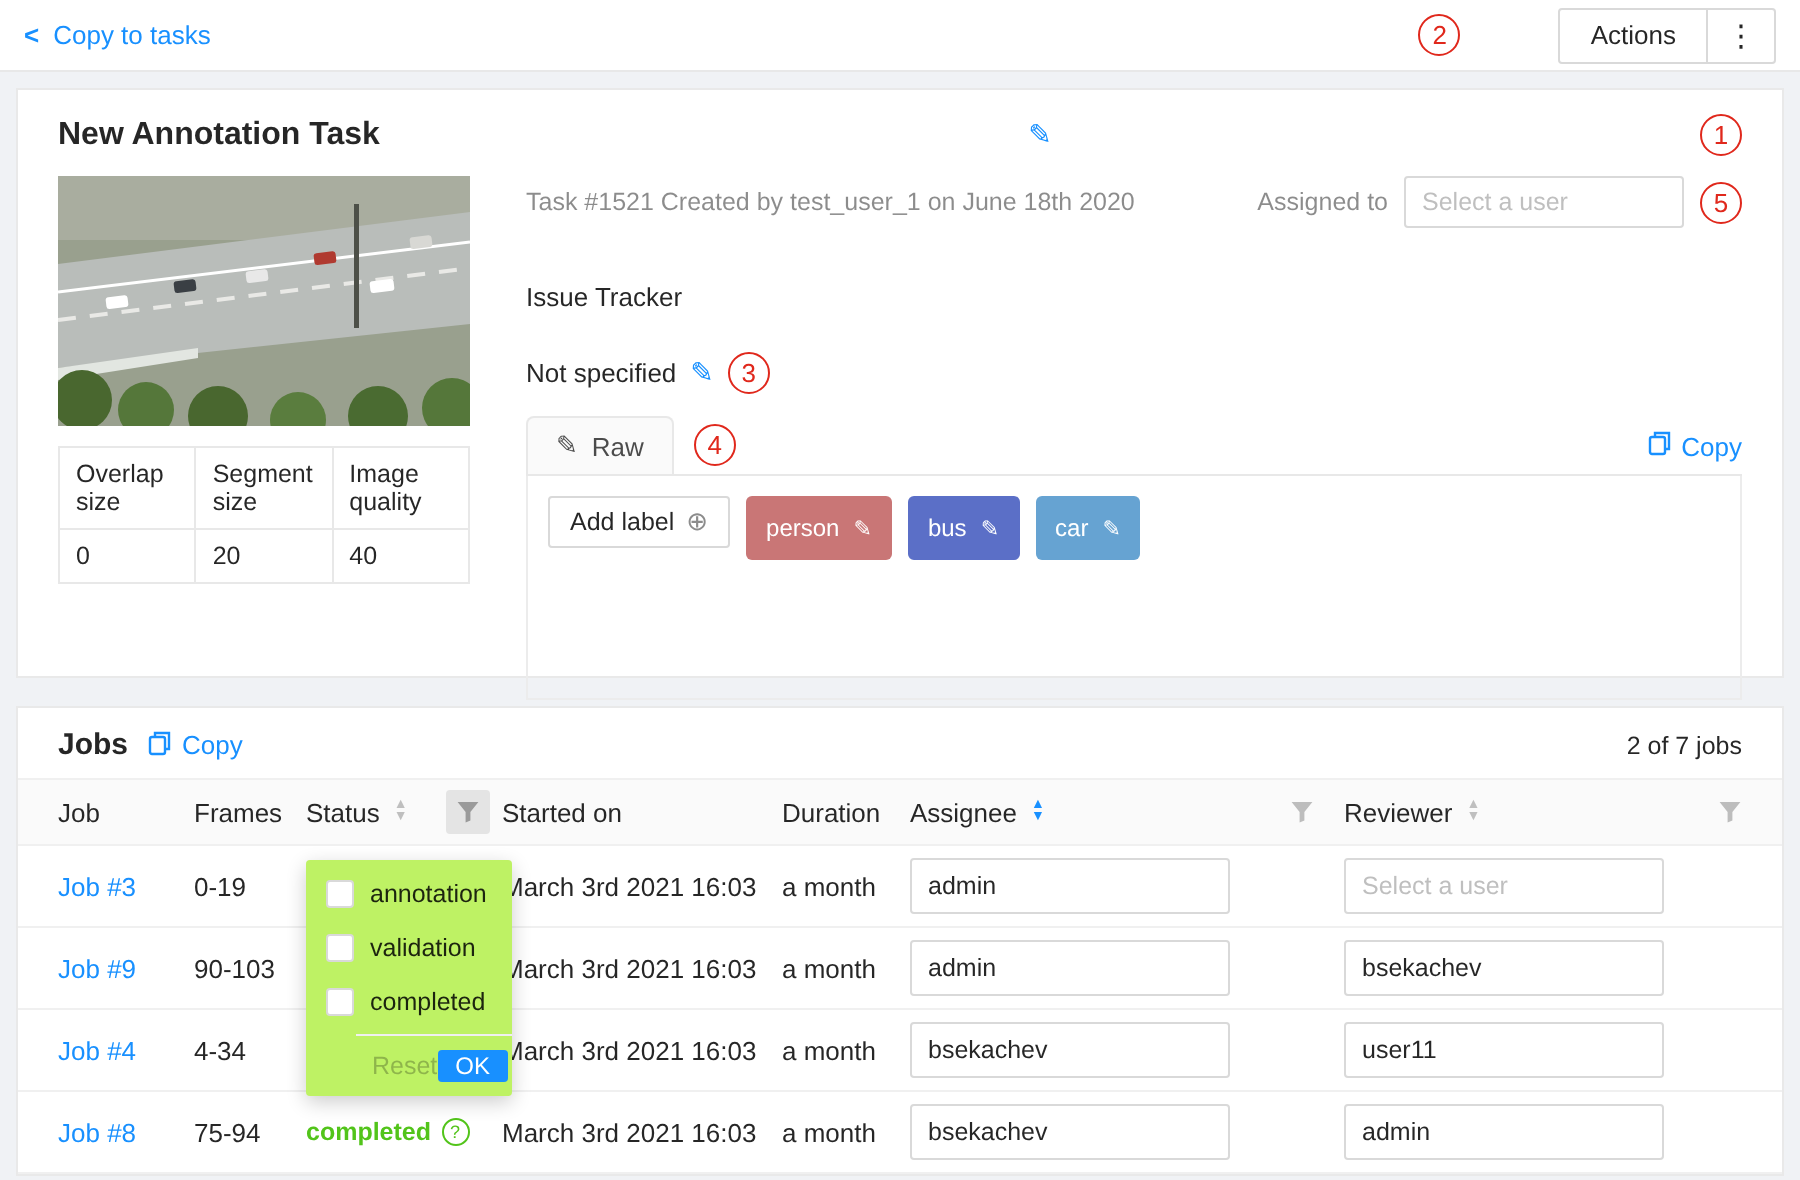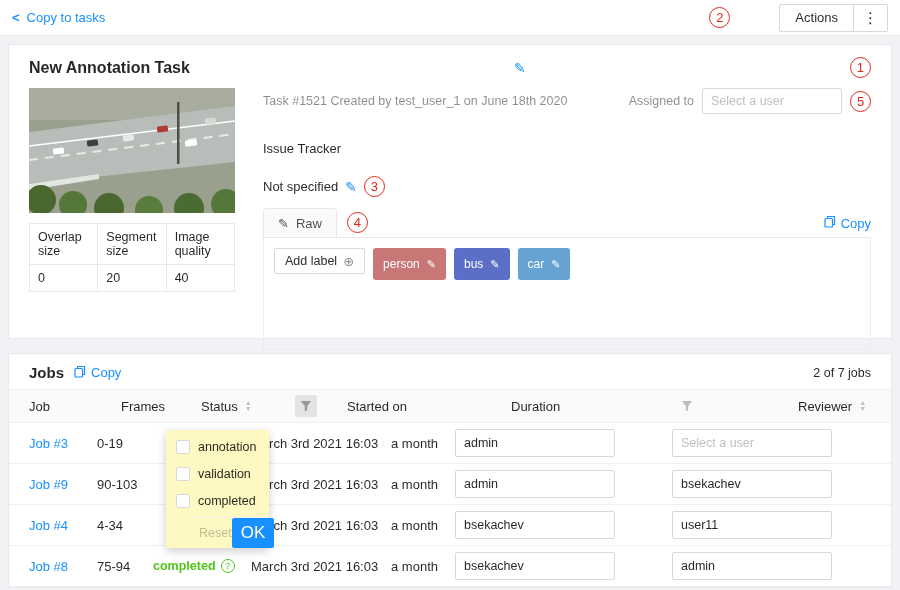--- a/index.html
+++ b/index.html
@@ -68,49 +68,49 @@
   .tag-bus    { background:#5b6fc7; }
   .tag-car    { background:#66a3d2; }
   
   .jobs-card { margin-top:14px; padding:0; }
   .jobs-head { display:flex; align-items:center; gap:10px; padding:10px 20px 8px; }
   .jobs-title { font-size:15px; font-weight:700; margin:0; }
   .jobs-count { margin-left:auto; font-size:12.5px; }
   .jrow { display:grid;
     grid-template-columns:88px 56px 64px 34px 140px 64px 175px 42px 178px 43px;
     align-items:center; height:41px; border-bottom:1px solid #f0f0f0; }
-  .jrow.head { height:34px; background:#fafafa; border-top:1px solid #f0f0f0; font-size:13px;gap:24px; }
+  .jrow.head { height:34px; background:#fafafa; border-top:1px solid #f0f0f0; font-size:13px; }
   .cell { display:flex; align-items:center; }
   .cell.first { padding-left:20px; }
   .job-link { color:#1890ff; cursor:pointer; }
   .sort { display:inline-flex; flex-direction:column; margin-left:7px; cursor:pointer; }
   .sort i { font-style:normal; font-size:7px; line-height:6px; color:#bfbfbf; }
   .sort.blue i { color:#1890ff; }
   .funnel-wrap { display:inline-flex; align-items:center; justify-content:center;
     width:22px; height:22px; border-radius:2px; cursor:pointer; margin:0 auto; }
   .funnel-wrap.active { background:#e4e4e4; }
   .cell input { width:160px; height:28px; border:1px solid #d9d9d9; border-radius:2px;
     padding:0 8px; font-size:12.5px; color:rgba(0,0,0,.85); }
   .completed { color:#52c41a; font-weight:700; font-size:12.5px; display:flex;
     align-items:center; gap:5px; }
   .qmark { width:14px; height:14px; border:1px solid #52c41a; border-radius:50%; font-size:9px;
     display:inline-flex; align-items:center; justify-content:center; font-weight:400;
     color:#52c41a; cursor:pointer; }
   
-  .dropdown { position:absolute; left:166px; top:430px; width:103px; background:#fef9c3;
+  .dropdown { position:absolute; left:153px; top:430px; width:103px; background:#bef264;
     border-radius:2px; box-shadow:0 3px 10px rgba(0,0,0,.2); z-index:20; padding-top:3px; }
   .dd-item { display:flex; align-items:center; gap:8px; height:27px; padding:0 10px;
     font-size:12.5px; cursor:pointer; }
   .checkbox { width:14px; height:14px; min-width:14px; border:1px solid #d9d9d9;
     border-radius:2px; background:#fff; }
   .dd-foot { border-top:1px solid #f0f0f0; height:31px; display:flex; align-items:center;
     justify-content:space-between; padding:0 8px; margin-top:3px;margin-left:25px; }
   .reset { color:rgba(0,0,0,.25); font-size:12.5px; cursor:default; }
-  .ok-btn { background:#1890ff; color:#fff; border:none; border-radius:2px; font-size:17px;
-    height:30px; padding:0 9px; cursor:pointer; font-family:inherit; }
+  .ok-btn { background:#1890ff; color:#fff; border:none; border-radius:2px; font-size:12px;
+    height:16px; padding:0 9px; cursor:pointer; font-family:inherit; }
 </style>
 </head>
 <body>
 
 <div class="topbar">
   <div class="back">
     <span class="chev">&lt;</span>
     <span>Copy to tasks</span>
   </div>
   <div class="topbar-right">
@@ -260,20 +260,27 @@
     </div>
     <div class="cell" style="justify-content:center">
       <span class="funnel-wrap active">
         <svg width="12" height="12" viewBox="0 0 12 12">
             <path d="M0.8 1h10.4L7.2 6v4.2l-2.4 1V6L0.8 1z" fill="#9a9a9a"></path>
           </svg>
       </span>
     </div>
     <div class="cell">Started on</div>
     <div class="cell">Duration</div>
+    <div class="cell">
+      <span>Assignee</span>
+      <span class="sort blue">
+          <i>▲</i>
+          <i>▼</i>
+        </span>
+    </div>
     <div class="cell" style="justify-content:flex-start">
       <span class="funnel-wrap">
         <svg width="12" height="12" viewBox="0 0 12 12">
             <path d="M0.8 1h10.4L7.2 6v4.2l-2.4 1V6L0.8 1z" fill="#bdbdbd"></path>
           </svg>
       </span>
     </div>
     <div class="cell">
       <span>Reviewer</span>
       <span class="sort">

